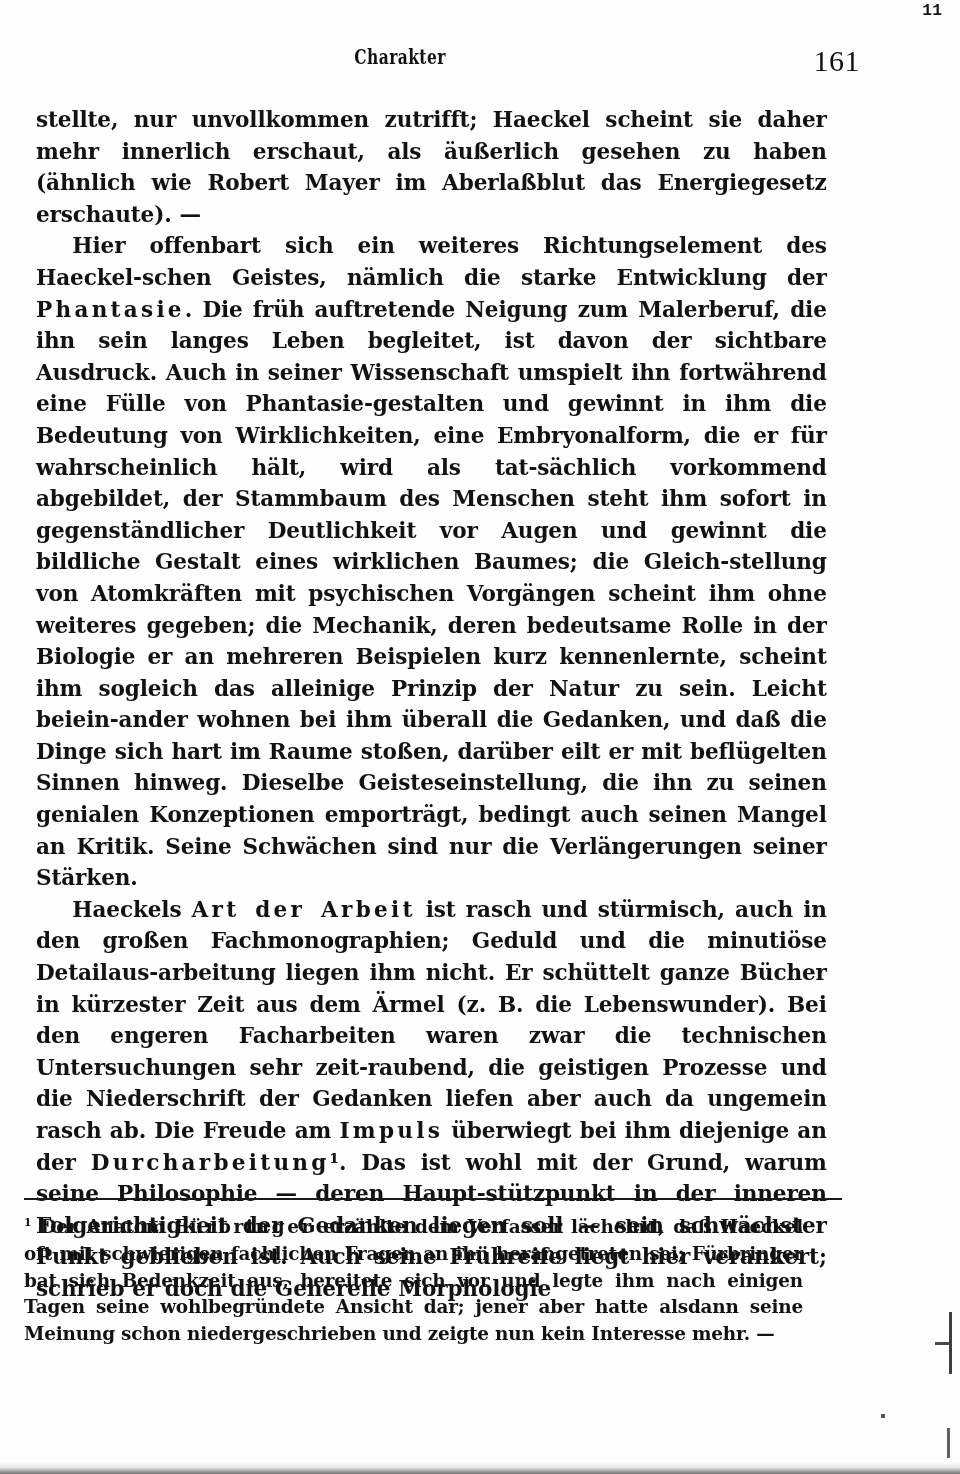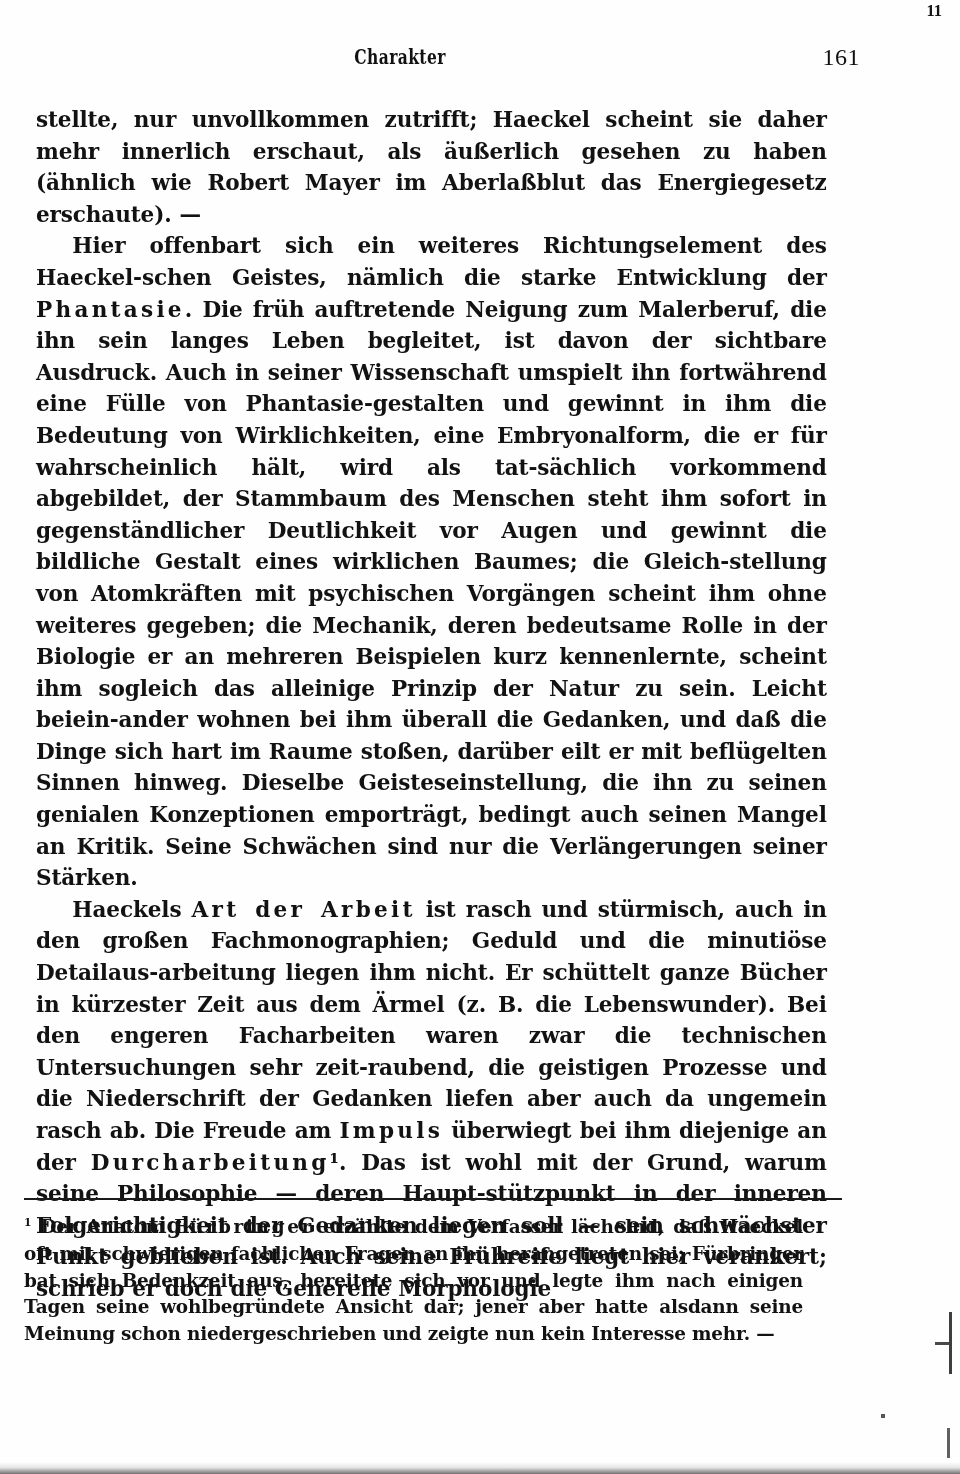--- a/index.html
+++ b/index.html
@@ -41,21 +41,21 @@
     transform: scaleX(0.82);
     transform-origin: center top;
     color: #111;
   }
 
   .page-number {
     position: absolute;
     right: 80px;
     top: 0px;
     font-family: "Liberation Serif", serif;
-    font-size: 24px;
+    font-size: 30px;
     color: #111;
     letter-spacing: 0.5px;
   }
 
   
   .body-col {
     position: absolute;
     left: 36px;
     top: 104px;
     width: 828px;
@@ -141,21 +141,21 @@
     transform-origin: left top;
     color: #151515;
   }
 
   .signature-text .sperr { letter-spacing: 2.4px; }
 
   .signature-number {
     position: absolute;
     right: 18px;
     top: 1px;
-    font-family: Liberation Serif, serif;
+    font-family: Liberation Mono, monospace;
     font-weight: 700;
     font-size: 16.4px;
     color: #151515;
   }
 
   
   .scan-edge-right {
     position: absolute;
     right: 8px;
     top: 1312px;

